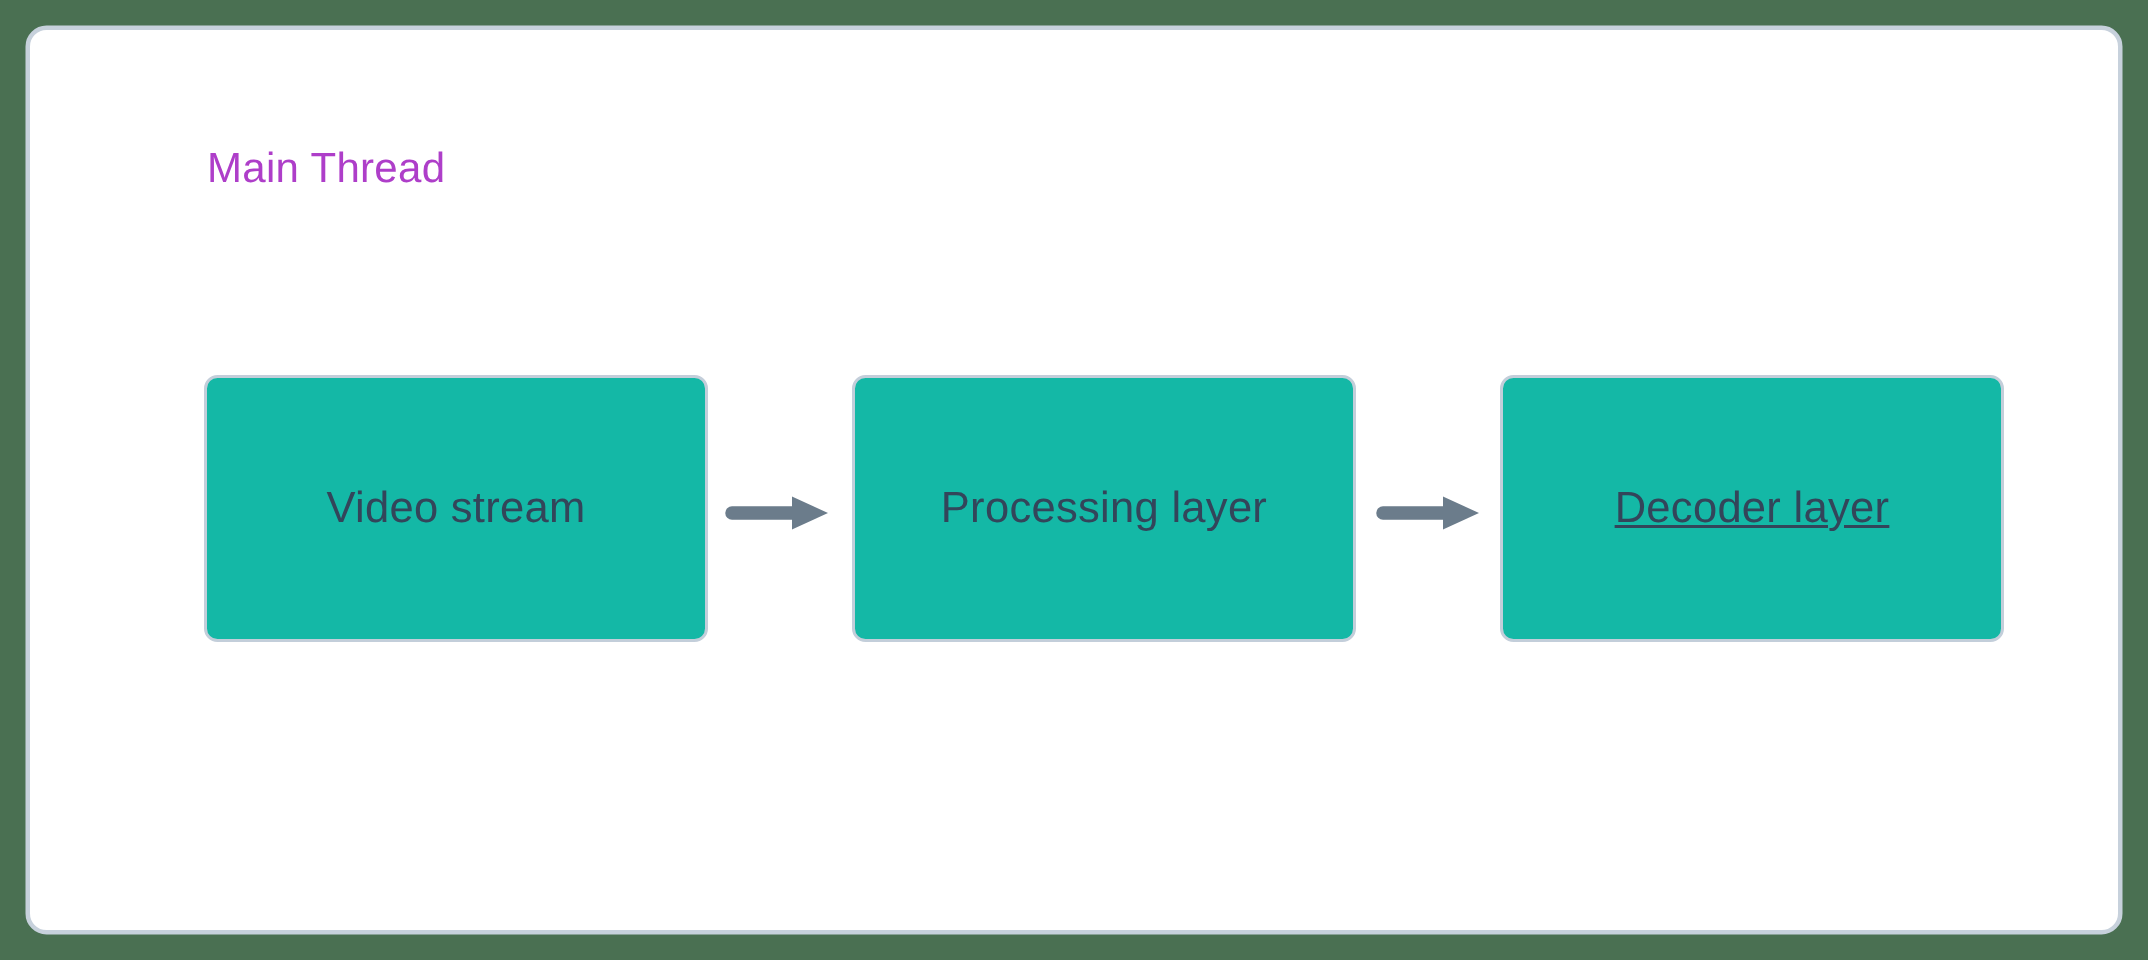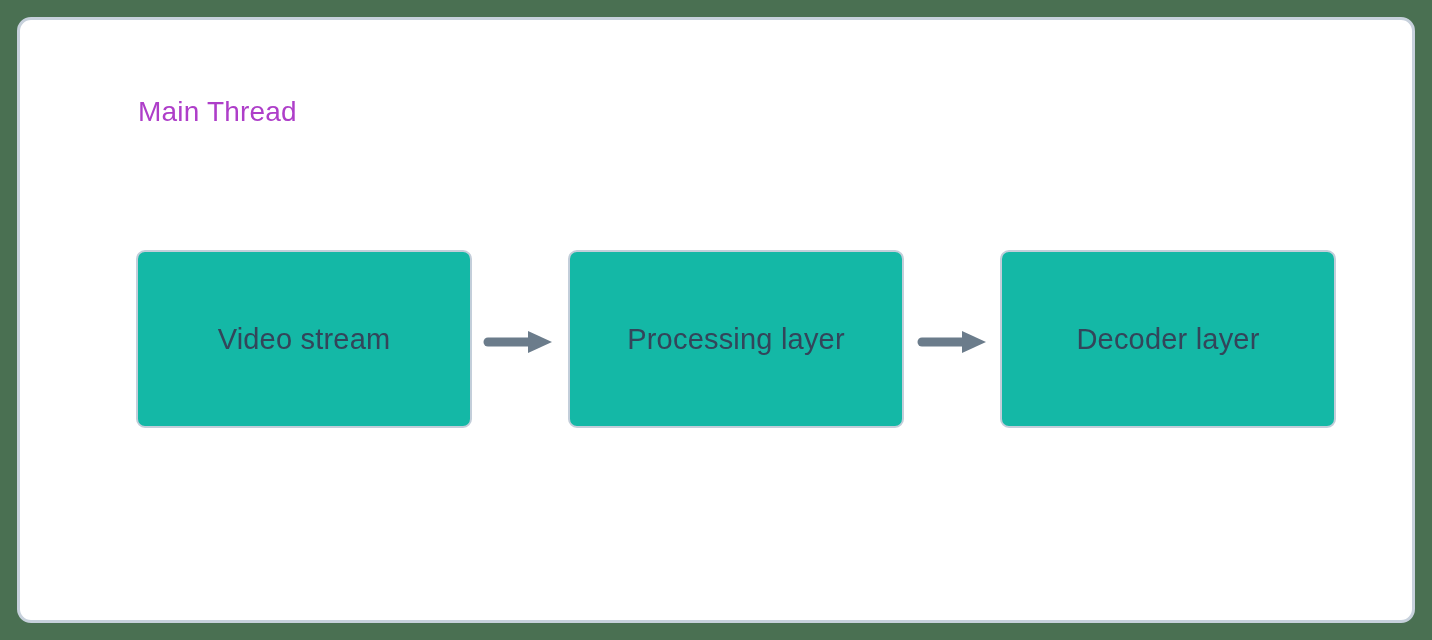--- a/index.html
+++ b/index.html
@@ -47,21 +47,21 @@
     display: flex;
     align-items: center;
     justify-content: center;
     font-size: 29px;
     color: #33455A;
     letter-spacing: 0.2px;
     white-space: nowrap;
   }
   .node-box.pos-0 { left: 116px; }
   .node-box.pos-1 { left: 548px; align-items: center; }
-  .node-box.pos-2 { left: 980px; }
+  .node-box.pos-2 { left: 980px; text-decoration: underline; }
   .flow-arrow {
     position: absolute;
     top: 309px;
     width: 72px;
     height: 26px;
   }
   .flow-arrow.pos-0 { left: 462px; }
   .flow-arrow.pos-1 { left: 896px; }
 </style>
 </head>

